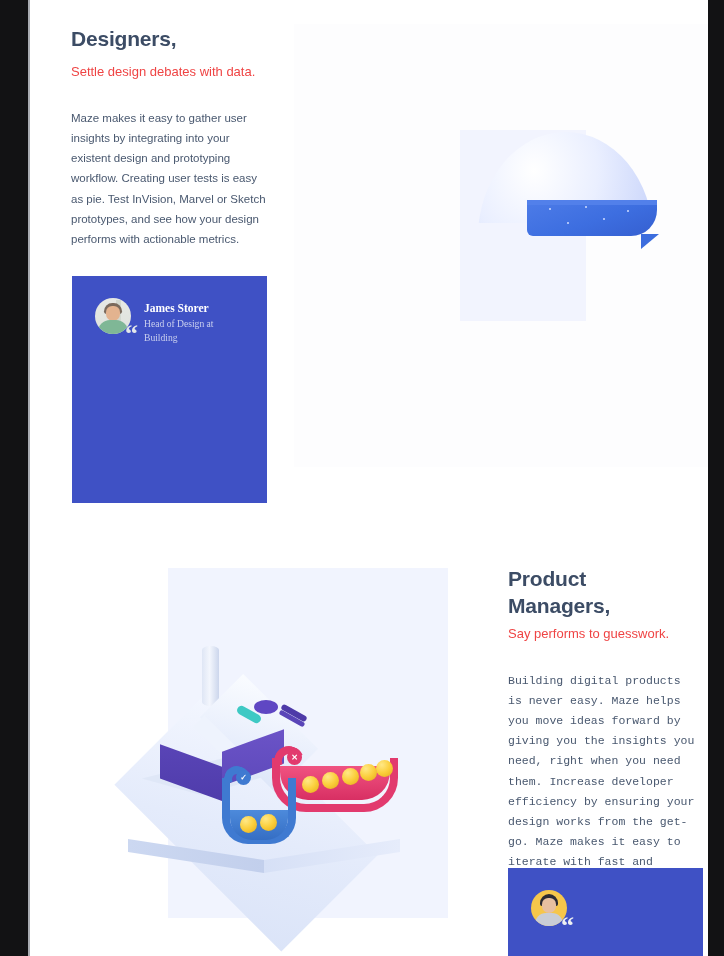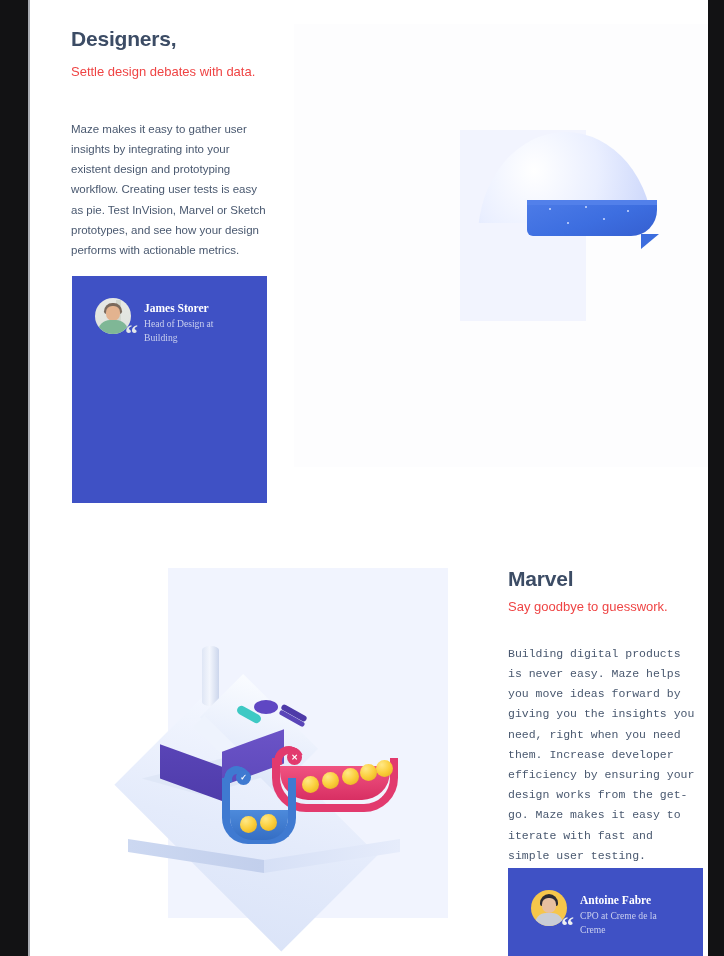--- a/index.html
+++ b/index.html
@@ -69,21 +69,21 @@
     font-size: 13px;
     color: #ef4444;
     margin-top: 11px;
     line-height: 1.3;
   }
   .bodycopy {
     font-size: 11.5px;
     color: #49586f;
     line-height: 20.2px;
   }
-  .sec1-body { margin-top: 38px; width: 196px; }
+  .sec1-body { margin-top: 27px; width: 196px; }
 
   
   .illus1 {
     position: absolute;
     left: 430px; top: 130px;
     width: 126px; height: 191px;
     background: #f2f4fe;
   }
   .illus1-dome {
     position: absolute;
@@ -465,36 +465,33 @@
 
       <div class="chute-blue"></div>
       <div class="chute-blue-bowl"></div>
       <div class="chute-blue-lip"></div>
       <span class="badge badge-check">✓</span>
       <span class="ball" style="left:146px;top:256px"></span>
       <span class="ball" style="left:166px;top:254px"></span>
     </div>
 
     <div class="sec2-text">
-      <h2 class="headline">Marvel</h2>
-      <p class="subhead" style="margin-top:6px">Say goodbye to guesswork.</p>
+      <h2 class="headline">Product</h2>
+      <h2 class="headline">Managers,</h2>
+      <p class="subhead" style="margin-top:6px">Say performs to guesswork.</p>
       <p class="bodycopy sec2-body">Building digital products is never easy. Maze helps you move ideas forward by giving you the insights you need, right when you need them. Increase developer efficiency by ensuring your design works from the get-go. Maze makes it easy to iterate with fast and simple user testing.</p>
     </div>
 
     <div class="card card-2">
       <div class="card-person">
         <div class="avatar av2">
           <div class="avatar-img">
             <span class="av-hair"></span>
             <span class="av-face"></span>
             <span class="av-body"></span>
           </div>
           <span class="quote-glyph">“</span>
         </div>
-        <div class="person-meta">
-          <div class="person-name">Antoine Fabre</div>
-          <div class="person-role">CPO at Creme de la Creme</div>
-        </div>
       </div>
     </div>
 
   </div>
 </div>
 
 </body></html>

